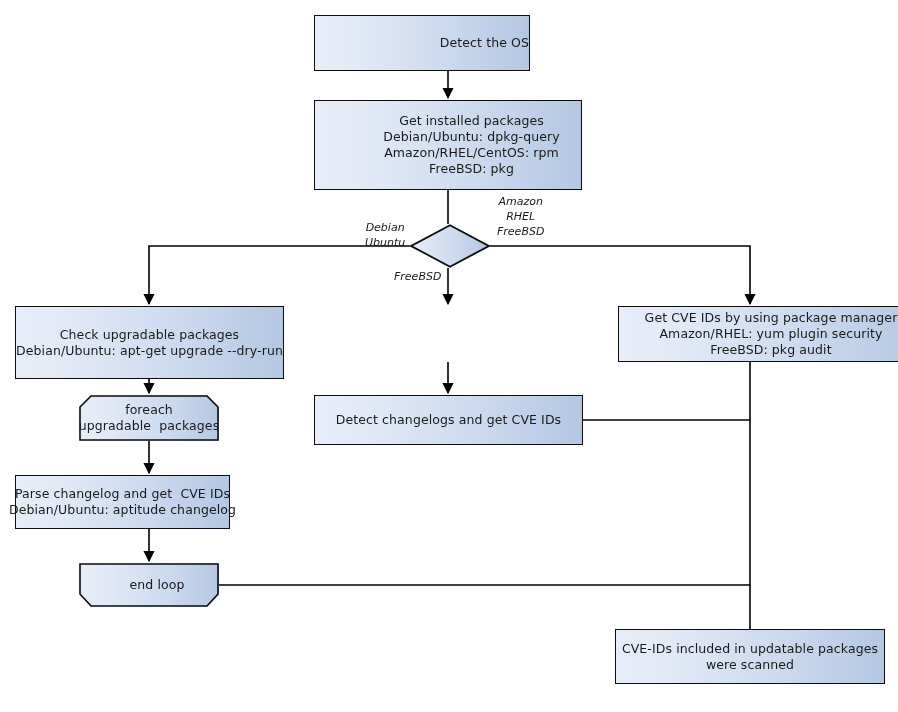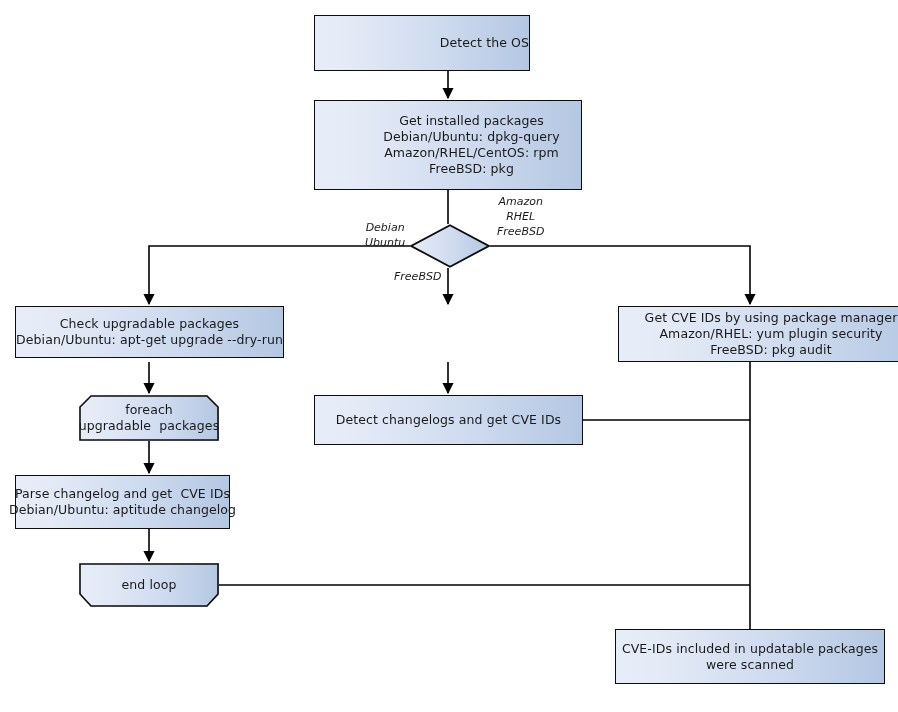--- a/index.html
+++ b/index.html
@@ -136,21 +136,21 @@
 
   <div class="edge-label" style="left:348px; top:220px;margin-left:17px;">Debian
 Ubuntu</div>
 
   <div class="edge-label" style="left:497px; top:194px;">Amazon
 RHEL
 FreeBSD</div>
 
   <div class="edge-label" style="left:394px; top:269px;">FreeBSD</div>
 
-  <div class="node proc" style="left:15px; top:306px; width:269px; height:52px;">
+  <div class="node proc" style="left:15px; top:306px; width:269px; height:73px;">
     <span>Check upgradable packages
 Debian/Ubuntu: apt-get upgrade --dry-run</span>
   </div>
 
 
   <div class="node proc" style="left:618px; top:306px; width:306px; height:56px;">
     <span>Get CVE IDs by using package manager
 Amazon/RHEL: yum plugin security
 FreeBSD: pkg audit</span>
   </div>
@@ -173,21 +173,21 @@
   <div class="node proc" style="left:15px; top:475px; width:215px; height:54px;">
     <span>Parse changelog and get  CVE IDs
 Debian/Ubuntu: aptitude changelog</span>
   </div>
 
   <div style="position:absolute; left:79px; top:563px; width:140px; height:44px;">
     <div class="loop-end" style="left:0; top:0; width:140px; height:44px;"></div>
     <svg class="loop-outline" width="140" height="44" viewBox="0 0 140 44">
       <polygon points="1,1 139,1 139,31 128,43 12,43 1,31" fill="none" stroke="#0d0d0d" stroke-width="1.6"></polygon>
     </svg>
-    <div class="node" style="left:0; top:0; width:140px; height:44px;">
+    <div class="node" style="left:8px; top:0; width:140px; height:44px;">
       <span>end loop</span>
     </div>
   </div>
 
   <div class="node proc" style="left:615px; top:629px; width:270px; height:55px;justify-content:center;">
     <span>CVE-IDs included in updatable packages
 were scanned</span>
   </div>
 
 </div>

